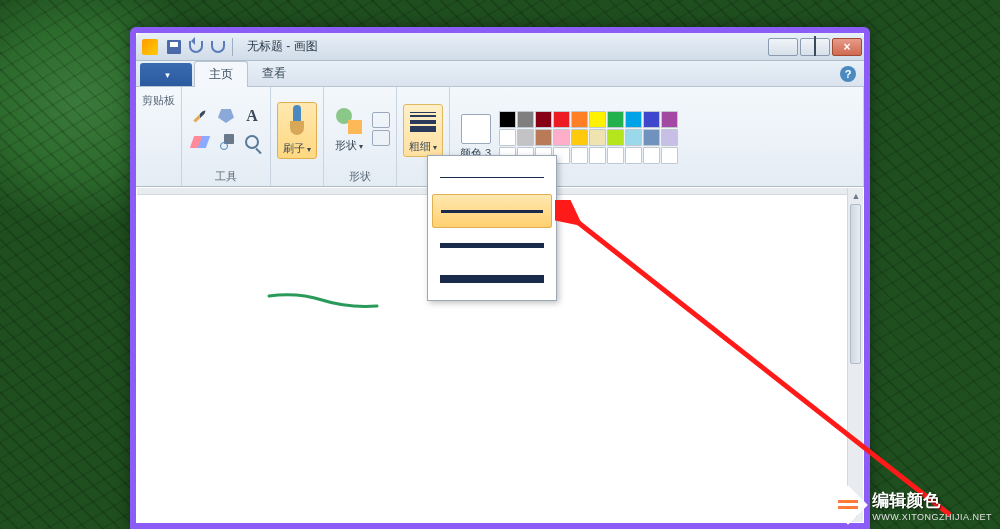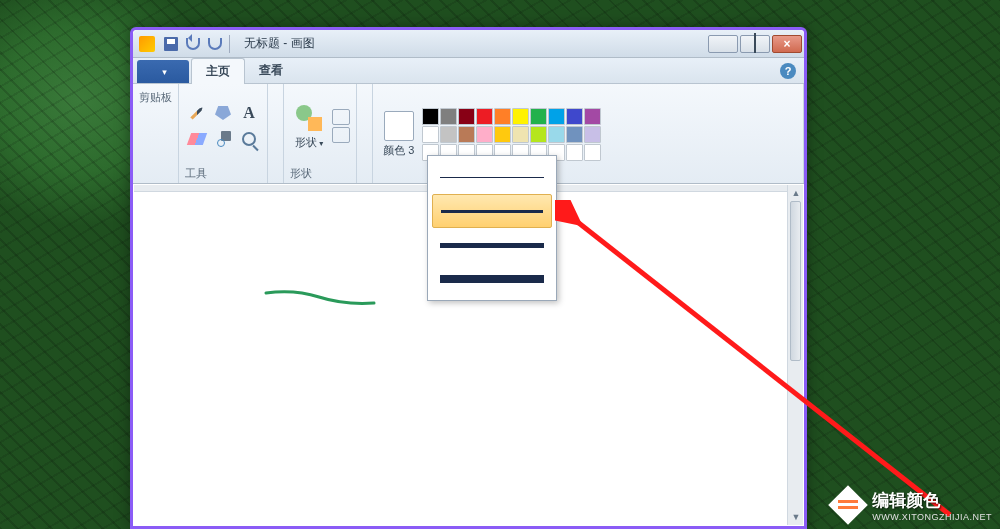--- a/index.html
+++ b/index.html
@@ -1,45 +1,45 @@
 <!DOCTYPE html>
 <html><head>
 <meta charset="utf-8">
 <style>
 *{margin:0;padding:0;box-sizing:border-box;font-family:"Microsoft YaHei","Segoe UI",sans-serif;}
 body{width:1000px;height:529px;overflow:hidden;position:relative;background:#2a5a2a;}
 .desktop-bg{position:absolute;inset:0;background:radial-gradient(ellipse 200px 180px at 80px 100px,#3a7a3a 0%,#2d6b2d 40%,#1f4f1f 70%),radial-gradient(ellipse 180px 160px at 60px 400px,#4a8a4a 0%,#3a7a3a 40%,#2a5a2a 70%),radial-gradient(ellipse 220px 200px at 920px 120px,#3f7f3f 0%,#2f6f2f 40%,#1f4f1f 70%),radial-gradient(ellipse 240px 220px at 940px 420px,#4a8a4a 0%,#3a7a3a 40%,#2a5a2a 70%),#1a3a1a;}
 .desktop-bg::before{content:"";position:absolute;inset:0;background-image:repeating-linear-gradient(45deg,rgba(0,0,0,0.15) 0px,rgba(0,0,0,0.15) 2px,transparent 2px,transparent 12px),repeating-linear-gradient(-30deg,rgba(0,0,0,0.1) 0px,rgba(0,0,0,0.1) 2px,transparent 2px,transparent 14px);}
-.window{position:absolute;left:130px;top:27px;width:677px;height:502px;background:#fff;border:3px solid #8b5cf6;border-radius:6px 6px 0 0;box-shadow:0 0 15px rgba(0,0,0,0.4);}
+.window{position:absolute;left:130px;top:27px;width:740px;height:502px;background:#fff;border:6px solid #8b5cf6;border-radius:6px 6px 0 0;box-shadow:0 0 15px rgba(0,0,0,0.4);}
 .titlebar{height:28px;background:linear-gradient(to bottom,#e8f0f8,#d0dce8);border-radius:5px 5px 0 0;display:flex;align-items:center;border-bottom:1px solid #b0bcc8;}
 .app-icon{width:16px;height:16px;margin:0 4px 0 6px;background:linear-gradient(135deg,#ff9a00,#ffcc00);border-radius:2px;}
 .qat{display:flex;gap:2px;margin-left:2px;}
 .qat-btn{width:20px;height:20px;display:flex;align-items:center;justify-content:center;border-radius:2px;}
 .qat-save{width:14px;height:14px;background:#4a6aaa;border-radius:1px;position:relative;}
 .qat-save::after{content:"";position:absolute;top:2px;left:3px;width:8px;height:5px;background:#fff;}
 .qat-undo,.qat-redo{width:14px;height:12px;border:2px solid #5a7aba;border-top:none;border-radius:0 0 7px 7px;position:relative;}
 .qat-undo::before{content:"";position:absolute;top:-4px;left:-4px;border:4px solid transparent;border-right-color:#5a7aba;}
 .qat-sep{width:1px;height:18px;background:#a0acc0;margin:0 4px;}
 .title-text{margin-left:10px;font-size:12px;color:#2a3a4a;}
 .win-controls{margin-left:auto;display:flex;margin-right:2px;}
 .win-btn{width:30px;height:18px;margin-left:2px;border:1px solid #8a9ab0;border-radius:2px;display:flex;align-items:center;justify-content:center;background:linear-gradient(to bottom,#f0f4f8,#d8e0e8);}
 .win-btn.close{background:linear-gradient(to bottom,#e89a8a,#d06a50);border-color:#a04a30;}
 .win-min::after{content:"";width:10px;height:2px;background:#3a4a5a;margin-top:6px;}
 .win-max::after{content:"";width:9px;height:8px;border:1px solid #3a4a5a;border-top-width:2px;}
 .win-close-x{color:#fff;font-size:12px;font-weight:bold;}
 .menu-row{height:26px;background:linear-gradient(to bottom,#e8f0f8,#dae4ee);display:flex;align-items:stretch;border-bottom:1px solid #b8c4d0;}
 .file-menu{width:52px;margin:2px 2px 0 4px;background:linear-gradient(to bottom,#3a6ab0,#2a5aa0);border-radius:3px 3px 0 0;display:flex;align-items:center;justify-content:center;color:#fff;font-size:12px;gap:3px;}
 .file-menu::after{content:"▾";font-size:9px;}
-.tab{padding:0 14px;display:flex;align-items:center;font-size:12px;color:#3a4a5a;font-weight:bold;}
+.tab{padding:0 14px;display:flex;align-items:center;font-size:12px;color:#3a4a5a;}
 .tab.active{background:#f4f8fc;border:1px solid #b8c4d0;border-bottom:none;border-radius:3px 3px 0 0;margin-bottom:-1px;}
 .help-icon{margin-left:auto;margin-right:8px;align-self:center;width:16px;height:16px;border-radius:50%;background:#4a8ac0;color:#fff;font-size:11px;font-weight:bold;display:flex;align-items:center;justify-content:center;}
 .ribbon{height:100px;background:linear-gradient(to bottom,#f4f8fc,#e4ecf4);border-bottom:1px solid #b0bcc8;display:flex;}
 .group{border-right:1px solid #c8d4e0;padding:4px 6px 2px;display:flex;flex-direction:column;}
 .group-content{flex:1;display:flex;align-items:center;gap:4px;}
-.group-label{font-size:11px;color:#5a6a7a;padding-top:2px;}
+.group-label{font-size:11px;color:#5a6a7a;text-align:center;padding-top:2px;}
 .big-btn{display:flex;flex-direction:column;align-items:center;gap:2px;padding:2px 4px;border-radius:3px;}
 .big-btn.active{background:linear-gradient(to bottom,#ffe8b0,#ffd880);border:1px solid #e0b050;}
 .big-btn.active2{background:linear-gradient(to bottom,#fff0c8,#ffe0a0);border:1px solid #e0b860;}
 .btn-label{font-size:11px;color:#3a4a5a;}
 .btn-label.arrow::after{content:" ▾";font-size:8px;}
 .icon-clipboard{width:28px;height:32px;background:#d8a868;border-radius:3px;position:relative;}
 .icon-clipboard::before{content:"";position:absolute;top:3px;left:4px;width:20px;height:26px;background:#fff;}
 .icon-clipboard::after{content:"";position:absolute;top:-2px;left:9px;width:10px;height:6px;background:#a8a8a8;border-radius:2px;}
 .icon-select{width:26px;height:26px;border:1px dashed #6a7a8a;}
 .tool-grid{display:grid;grid-template-columns:repeat(3,24px);grid-template-rows:repeat(2,24px);gap:2px;}
@@ -156,38 +156,55 @@
             </div>
           <div class="tool-cell">
               <div class="icon-magnify"></div>
             </div>
         </div>
       </div>
       <div class="group-label">工具</div>
     </div>
 
     <div class="group">
+      <div class="group-content">
+        <div class="big-btn active">
+          <div class="icon-brush"></div>
+          <div class="btn-label arrow">刷子</div>
+        </div>
+      </div>
       <div class="group-label">&nbsp;</div>
     </div>
 
     <div class="group">
       <div class="group-content">
         <div class="big-btn">
           <div class="icon-shapes"></div>
           <div class="btn-label arrow">形状</div>
         </div>
         <div class="shape-extras">
           <div class="shape-extra"></div>
           <div class="shape-extra"></div>
         </div>
       </div>
       <div class="group-label">形状</div>
     </div>
 
     <div class="group">
+      <div class="group-content">
+        <div class="big-btn active2">
+          <div class="size-lines">
+            <div class="size-line" style="height:1px"></div>
+            <div class="size-line" style="height:2px"></div>
+            <div class="size-line" style="height:4px"></div>
+            <div class="size-line" style="height:6px"></div>
+          </div>
+          <div class="btn-label arrow">粗细</div>
+        </div>
+      </div>
       <div class="group-label">&nbsp;</div>
     </div>
 
     <div class="group" style="flex:1">
       <div class="group-content">
         <div class="big-btn">
           <div class="color-swatch c2"></div>
           <div class="btn-label">颜色 3</div>
         </div>
         <div class="palette" id="palette">

